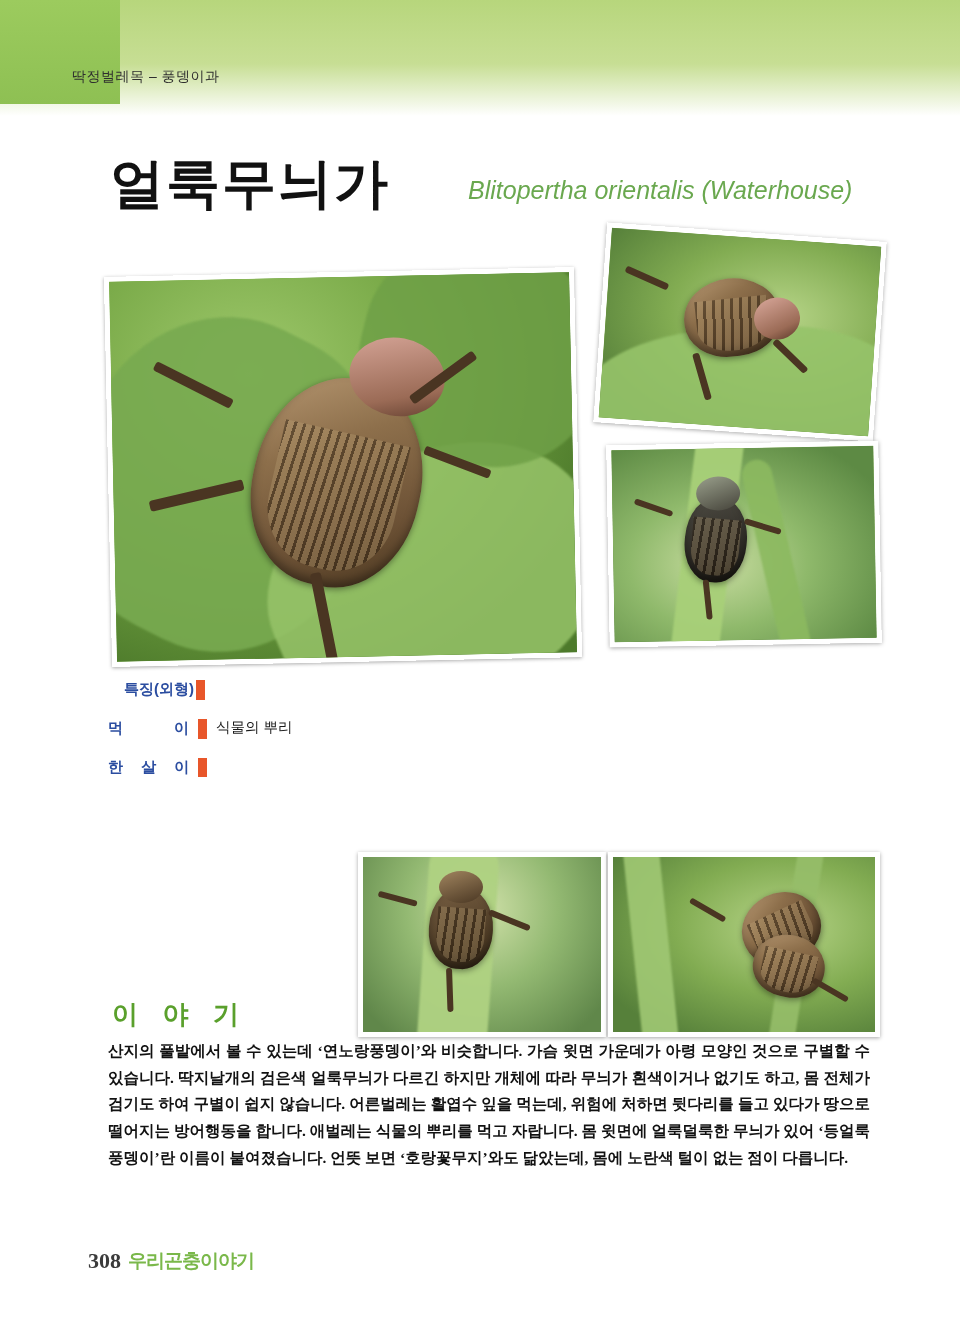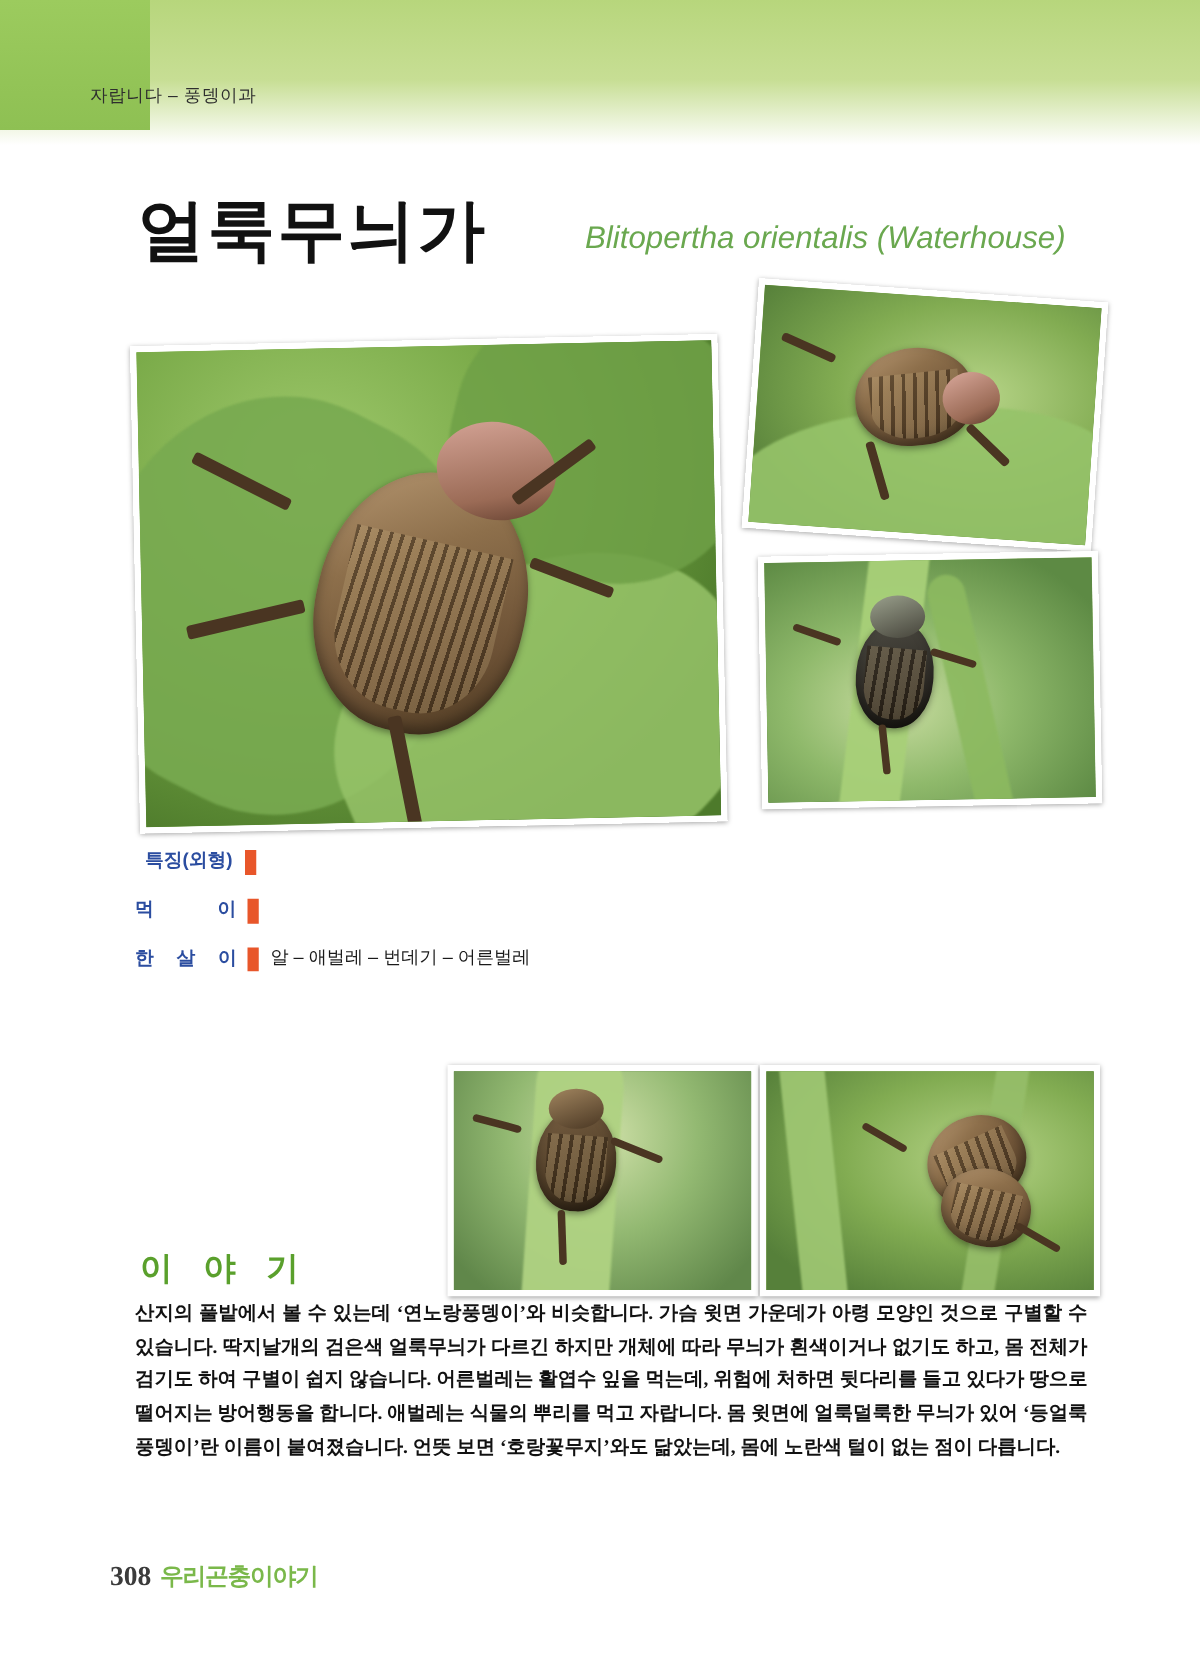--- a/index.html
+++ b/index.html
@@ -182,21 +182,21 @@
   .fact-row {
     display: flex;
     align-items: flex-start;
     margin-bottom: 17px;
   }
   .fact-label {
     flex: 0 0 86px;
     font-size: 15px;
     font-weight: bold;
     color: #2b4da0;
-    text-align: center;
+    text-align: right;
     line-height: 1.45;
     white-space: nowrap;
   }
   .fact-label.spread {
     letter-spacing: 7px;
   }
   .fact-bar {
     flex: 0 0 9px;
     align-self: stretch;
     min-height: 18px;
@@ -256,21 +256,21 @@
     font-family: "Liberation Serif", serif;
   }
 </style>
 </head>
 <body>
 
 <div class="page">
 
   <div class="header-band"></div>
   <div class="header-block"></div>
-  <div class="header-text">자랍니다 – 풍뎅이과</div>
+  <div class="header-text">딱정벌레목 – 풍뎅이과</div>
 
   <div class="title-ko">얼룩무늬가</div>
   <div class="title-sci">Blitopertha orientalis (Waterhouse)</div>
 
   <div class="photo photo-main bg-a">
     <div class="leafbg bg-a"></div>
     <div class="leaf-blade" style="left:-40px; top:40px; width:300px; height:330px; transform:rotate(28deg); background:rgba(120,170,80,0.9);"></div>
     <div class="leaf-blade" style="left:150px; top:180px; width:340px; height:250px; transform:rotate(-22deg); background:rgba(150,195,105,0.85);"></div>
     <div class="leaf-blade" style="left:250px; top:-30px; width:240px; height:220px; transform:rotate(15deg); background:rgba(110,160,70,0.85);"></div>
     <div class="beetle" style="left:140px; top:100px; width:168px; height:210px; transform:rotate(14deg);"></div>
@@ -304,25 +304,25 @@
   </div>
 
   <div class="facts">
     <div class="fact-row">
       <div class="fact-label">특징(외형)</div>
       <div class="fact-bar"></div>
     </div>
     <div class="fact-row">
       <div class="fact-label spread">먹　　이</div>
       <div class="fact-bar"></div>
+      <div class="fact-value">식물의 뿌리</div>
     </div>
     <div class="fact-row">
       <div class="fact-label spread">한 살 이</div>
       <div class="fact-bar"></div>
-      <div class="fact-value">알 – 애벌레 – 번데기 – 어른벌레</div>
     </div>
   </div>
 
   <div class="photo photo-bl bg-d">
     <div class="leafbg bg-d"></div>
     <div class="leaf-blade" style="left:60px; top:-20px; width:70px; height:230px; border-radius:30px; transform:rotate(4deg); background:rgba(175,210,130,0.95);"></div>
     <div class="beetle" style="left:66px; top:30px; width:64px; height:82px; transform:rotate(4deg); background:linear-gradient(155deg,#7a6144,#4c3a24 70%,#2b2013);"></div>
     <div class="beetle-head" style="left:76px; top:14px; width:44px; height:32px; background:linear-gradient(160deg,#a1855f,#4a3723);"></div>
     <div class="leg" style="left:54px; top:44px; width:40px; height:6px; transform:rotate(-165deg);"></div>
     <div class="leg" style="left:126px; top:52px; width:44px; height:6px; transform:rotate(22deg);"></div>

